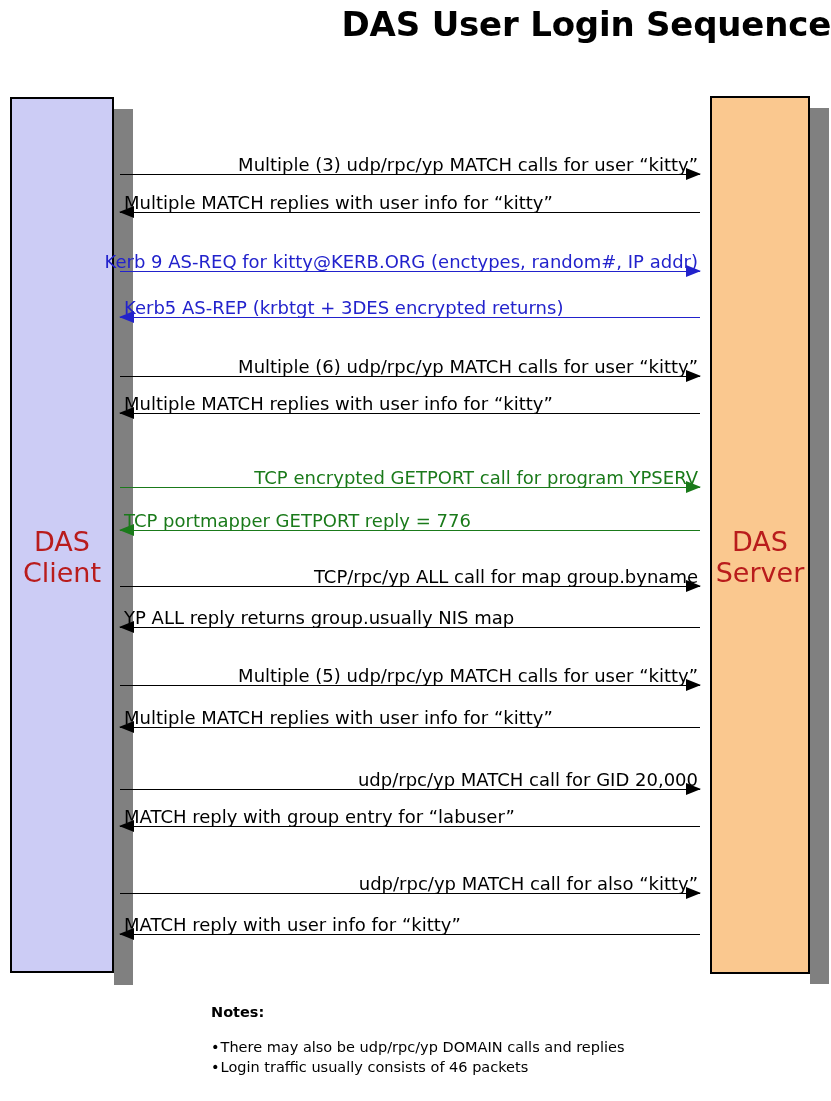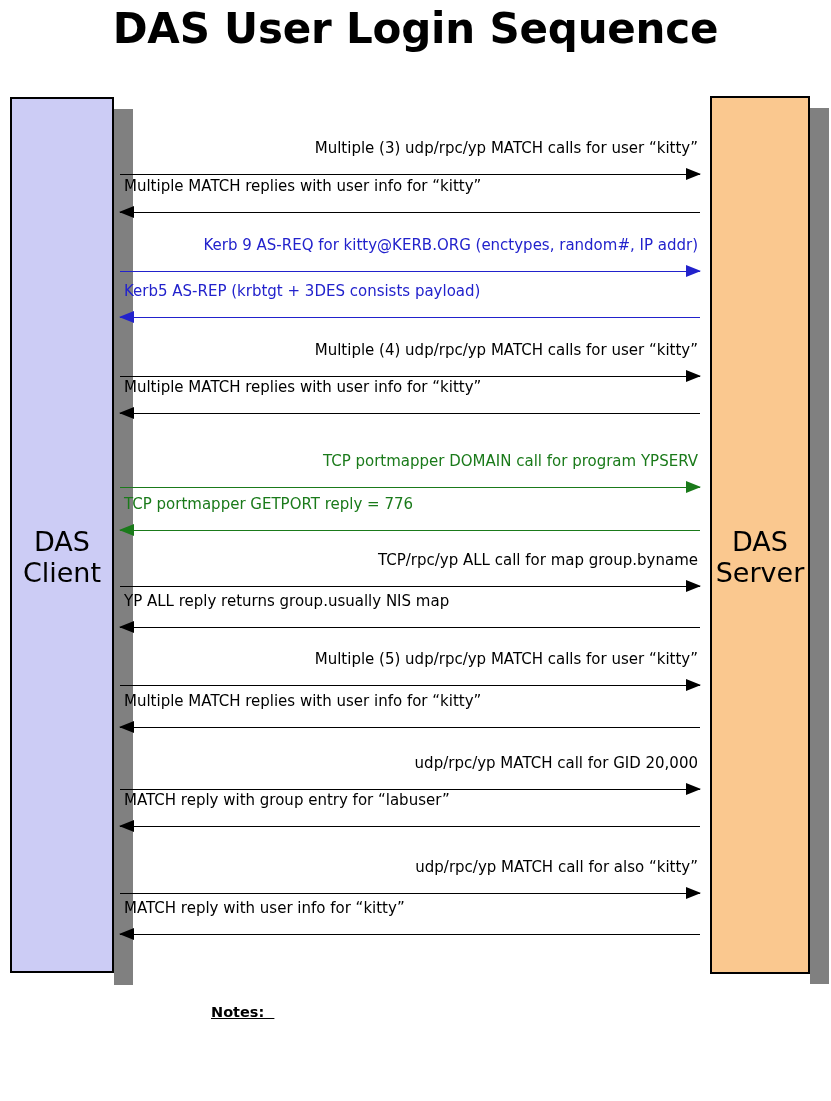--- a/index.html
+++ b/index.html
@@ -15,23 +15,23 @@
     overflow: hidden;
     font-family: "DejaVu Sans", "Liberation Sans", sans-serif;
     color: #000000;
   }
 
   #diagram-title {
     position: absolute;
     top: 4px;
     left: 0;
     width: 831px;
-    text-align: center;
-    font-family: "DejaVu Sans", "Liberation Sans", sans-serif;
-    font-size: 42px;
+    text-align: right;
+    font-family: "DejaVu Sans", "Liberation Sans", sans-serif;
+    font-size: 34px;
     font-weight: bold;
     letter-spacing: -0.2px;
     color: #000000;
     white-space: nowrap;
   }
 
   
   .actor-shadow {
     position: absolute;
     background: #808080;
@@ -41,21 +41,21 @@
     border: 2px solid #000000;
     box-sizing: border-box;
     display: flex;
     align-items: center;
     justify-content: center;
   }
   .actor-label {
     font-family: "DejaVu Sans", "Liberation Sans", sans-serif;
     font-size: 27px;
     line-height: 31px;
-    color: #000000;
+    color: #b91c1c;
     text-align: center;
     white-space: pre-line;
     margin-top: 44px;
   }
 
   #client-box {
     left: 10px;
     top: 97px;
     width: 104px;
     height: 876px;
@@ -83,22 +83,22 @@
 
   
   .message {
     position: absolute;
     left: 120px;
     width: 580px;
     height: 0;
   }
   .msg-label {
     position: absolute;
-    bottom: 17px;
-    font-size: 15px;
+    bottom: 0;
+    font-size: 18px;
     line-height: 18px;
     white-space: nowrap;
     font-family: "DejaVu Sans", "Liberation Sans", sans-serif;
   }
   .message.to-right .msg-label { right: 2px; }
   .message.to-left  .msg-label { left: 4px; text-align: center; }
 
   .msg-line {
     position: absolute;
     left: 0;
@@ -131,21 +131,20 @@
   
   #notes {
     position: absolute;
     left: 211px;
     top: 1004px;
     width: 500px;
   }
   #notes-title {
     font-size: 14.5px;
     font-weight: bold;
-    text-decoration: underline;
     margin-bottom: 17px;
     white-space: pre;
   }
   .note-line {
     font-size: 14.5px;
     line-height: 20px;
     white-space: nowrap;
   }
   .note-bullet { margin-right: 1px; }
 </style>
@@ -178,36 +177,36 @@
       <div class="msg-label">Multiple MATCH replies with user info for “kitty”</div>
     </div>
     <div class="message to-right c-blue" style="top: 271px;">
       <div class="msg-line"></div>
       <div class="msg-head"></div>
       <div class="msg-label">Kerb 9 AS-REQ for kitty@KERB.ORG (enctypes, random#, IP addr)</div>
     </div>
     <div class="message to-left c-blue" style="top: 317px;">
       <div class="msg-line"></div>
       <div class="msg-head"></div>
-      <div class="msg-label">Kerb5 AS-REP (krbtgt + 3DES consists payload)</div>
+      <div class="msg-label">Kerb5 AS-REP (krbtgt + 3DES encrypted returns)</div>
     </div>
     <div class="message to-right c-black" style="top: 376px;">
       <div class="msg-line"></div>
       <div class="msg-head"></div>
-      <div class="msg-label">Multiple (4) udp/rpc/yp MATCH calls for user “kitty”</div>
+      <div class="msg-label">Multiple (6) udp/rpc/yp MATCH calls for user “kitty”</div>
     </div>
     <div class="message to-left c-black" style="top: 413px;">
       <div class="msg-line"></div>
       <div class="msg-head"></div>
       <div class="msg-label">Multiple MATCH replies with user info for “kitty”</div>
     </div>
     <div class="message to-right c-green" style="top: 487px;">
       <div class="msg-line"></div>
       <div class="msg-head"></div>
-      <div class="msg-label">TCP portmapper DOMAIN call for program YPSERV</div>
+      <div class="msg-label">TCP encrypted GETPORT call for program YPSERV</div>
     </div>
     <div class="message to-left c-green" style="top: 530px;">
       <div class="msg-line"></div>
       <div class="msg-head"></div>
       <div class="msg-label">TCP portmapper GETPORT reply = 776</div>
     </div>
     <div class="message to-right c-black" style="top: 586px;">
       <div class="msg-line"></div>
       <div class="msg-head"></div>
       <div class="msg-label">TCP/rpc/yp ALL call for map group.byname</div>
@@ -244,13 +243,17 @@
     </div>
     <div class="message to-left c-black" style="top: 934px;">
       <div class="msg-line"></div>
       <div class="msg-head"></div>
       <div class="msg-label">MATCH reply with user info for “kitty”</div>
     </div>
   </div>
 
 <div id="notes">
   <div id="notes-title">Notes:  </div>
+  <div id="notes-list">
+      <div class="note-line"><span class="note-bullet">•</span><span>There may also be udp/rpc/yp DOMAIN calls and replies</span></div>
+      <div class="note-line"><span class="note-bullet">•</span><span>Login traffic usually consists of 46 packets</span></div>
+    </div>
 </div>
 
 </body></html>

